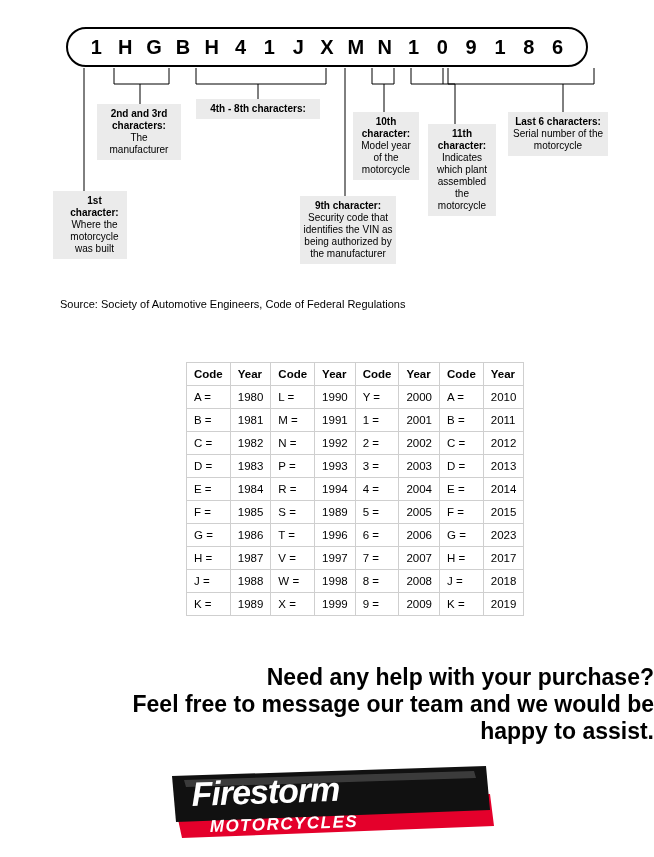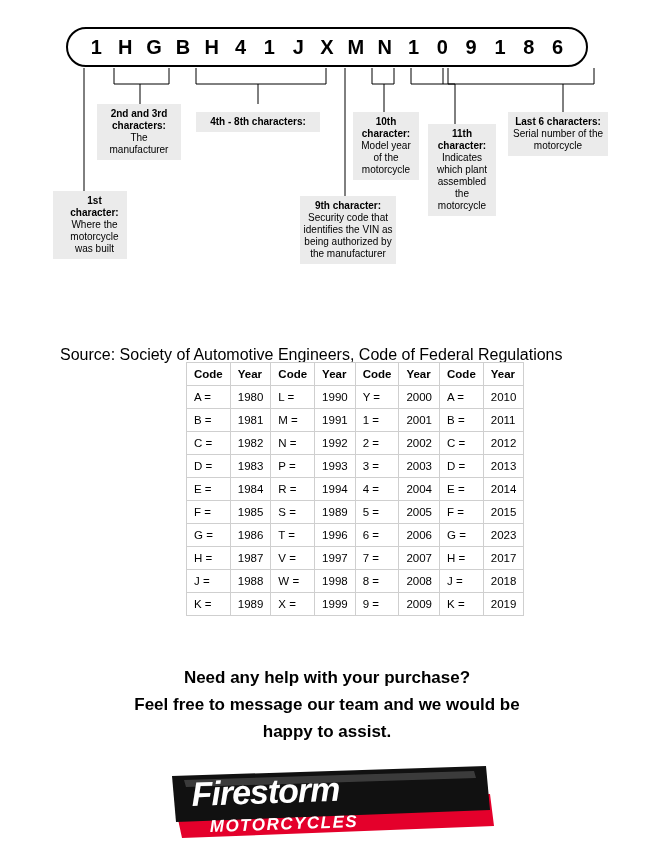--- a/index.html
+++ b/index.html
@@ -62,34 +62,33 @@
     padding: 4px 3px;
     box-sizing: border-box;
   }
   .callout .ttl {
     font-weight: bold;
     display: block;
   }
 
   #callout-1 { left: 53px;  top: 191px; width: 74px; padding-left: 12px;  }
   #callout-2 { left: 97px;  top: 104px; width: 84px;  }
-  #callout-3 { left: 196px; top: 112px; width: 124px; }
+  #callout-3 { left: 196px; top: 99px; width: 124px; }
   #callout-4 { left: 300px; top: 196px; width: 96px; text-align: center;  }
   #callout-5 { left: 353px; top: 112px; width: 66px;  }
   #callout-6 { left: 428px; top: 124px; width: 68px;  }
   #callout-7 { left: 508px; top: 112px; width: 100px; }
 
   
   #source-note {
     position: absolute;
     left: 60px;
     top: 298px;
-    font-size: 16px;
+    font-size: 11px;
     color: #000;
-    margin-top: 48px;
   }
 
   
   #year-table-wrap {
     position: absolute;
     left: 186px;
     top: 362px;
   }
   table.year-table {
     border-collapse: collapse;
@@ -111,22 +110,22 @@
   }
   table.year-table td.code { min-width: 30px; }
   table.year-table td.year { min-width: 30px; }
 
   
   #help-text {
     position: absolute;
     left: 0;
     top: 664px;
     width: 654px;
-    text-align: center;
-    font-size: 17px;
+    text-align: right;
+    font-size: 23px;
     font-weight: bold;
     line-height: 27px;
   }
 
   
   #logo {
     position: absolute;
     left: 168px;
     top: 764px;
     width: 330px;

